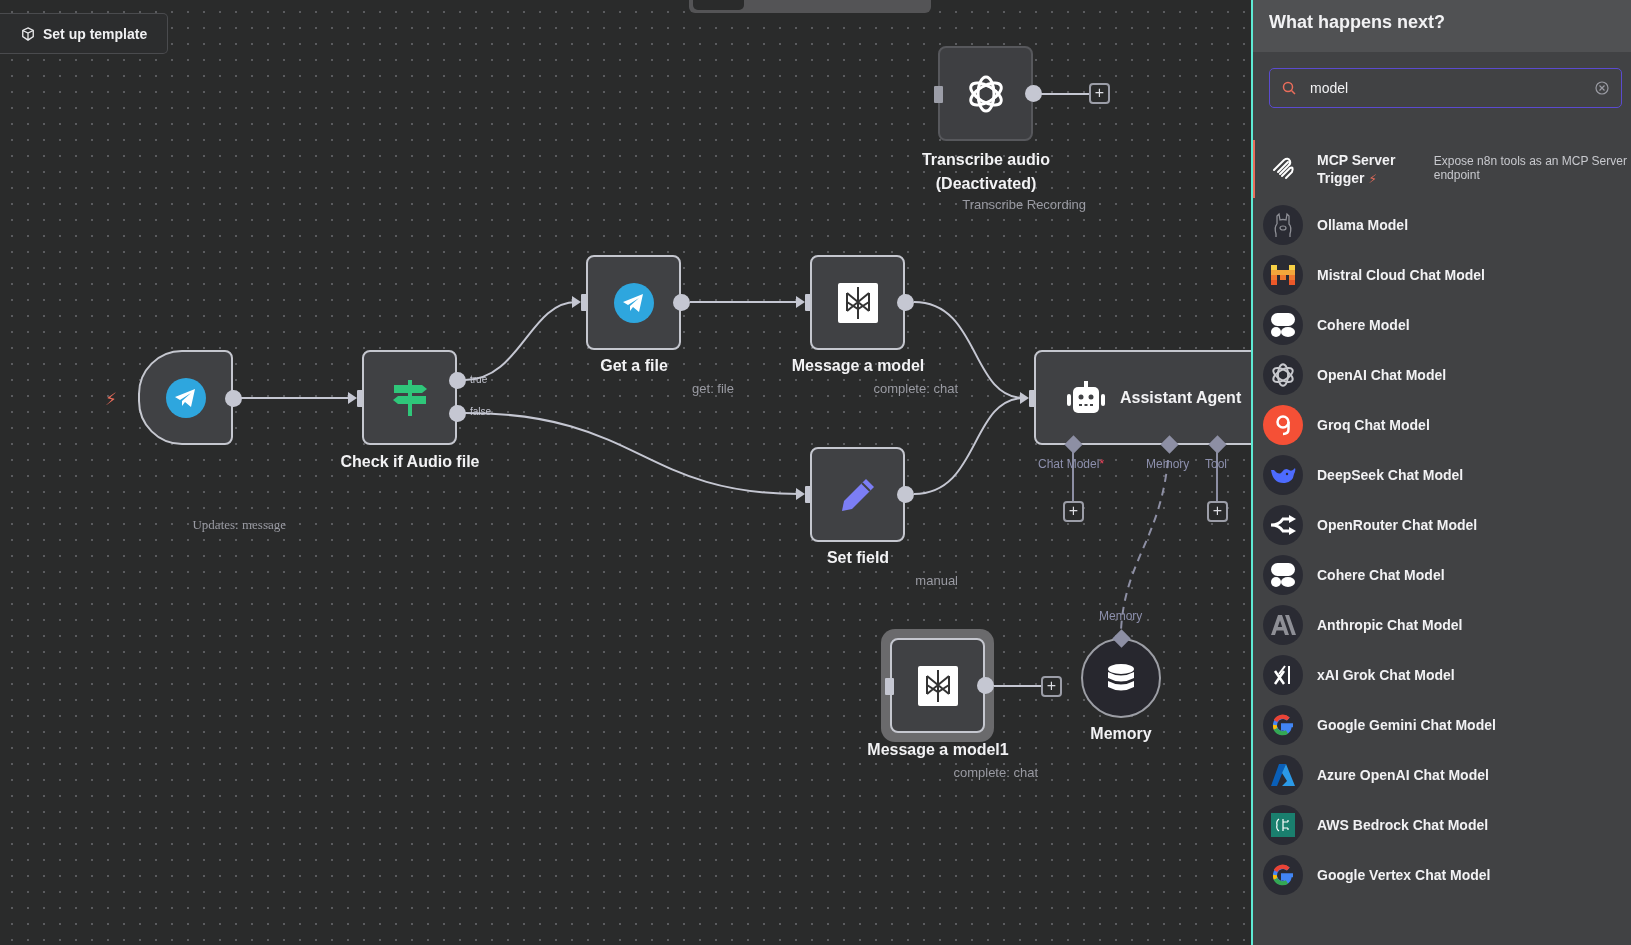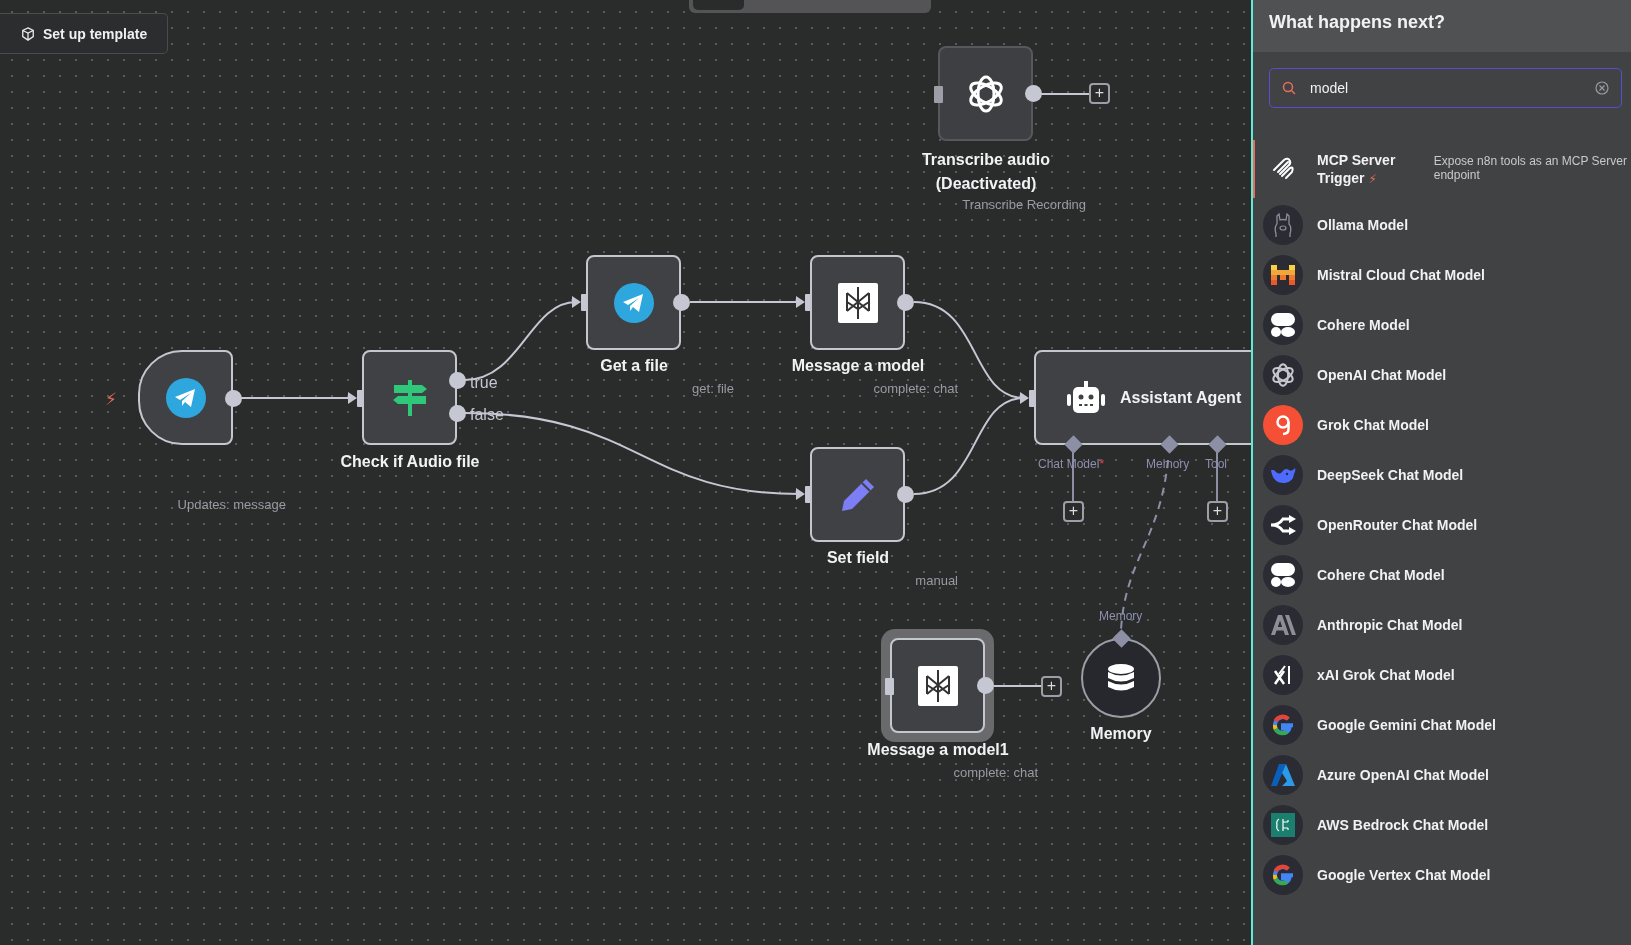--- a/index.html
+++ b/index.html
@@ -43,21 +43,21 @@
     position: absolute; text-align: center; font-weight: bold; font-size: 16px; color: #f2f2f4;
     width: 200px; line-height: 20px;
   }
   .node-sub { position: absolute; text-align: right; font-size: 13px; color: #9a9ba3; width: 200px; }
   .port-out {
     position: absolute; width: 17px; height: 17px; border-radius: 50%; background: #c5c7d2;
   }
   .port-in {
     position: absolute; width: 9px; height: 17px; background: #c5c7d2; border-radius: 1px;
   }
-  .port-label { position: absolute; font-size: 16px; color: #c5c7d2; }
+  .port-label { position: absolute; font-size: 10px; color: #c5c7d2; }
   .plus-btn {
     position: absolute; width: 21px; height: 21px; border: 2px solid #9c9ea8; border-radius: 4px;
     color: #dcdde2; font-size: 16px; line-height: 16px; text-align: center; background: #2a2b2b; cursor: pointer;
   }
   .diamond {
     position: absolute; width: 13px; height: 13px; background: #8d8fa4; transform: rotate(45deg);
   }
   .sub-label { position: absolute; font-size: 12px; color: #8d90ad; }
   .agent {
     position: absolute; left: 1034px; top: 350px; width: 240px; height: 95px;
@@ -135,21 +135,21 @@
   </div>
 
   <div style="position:absolute;left:105px;top:389px;color:#ea6d5b;font-size:17px;">⚡</div>
   <div class="node trigger" style="left:138px;top:350px;">
     <svg width="40" height="40" viewBox="0 0 40 40">
         <circle cx="20" cy="20" r="20" fill="#2ea6de"></circle>
         <path d="M9 19 L29 11 L25 29 L19 24 L16 28 L16 23 L25 15 L14 22 Z" fill="#fff"></path>
       </svg>
   </div>
   <div class="port-out" style="left:225px;top:390px;"></div>
-  <div class="node-sub" style="left:86px;top:497px;">Updates: message</div>
+  <div class="node-sub" style="left:86px;top:517px;font-family:Liberation Serif, serif;">Updates: message</div>
 
   <div class="port-in" style="left:357px;top:390px;"></div>
   <div class="node" style="left:362px;top:350px;">
     <svg width="40" height="40" viewBox="0 0 40 40">
         <rect x="18" y="2" width="4" height="36" fill="#2fc77a"></rect>
         <path d="M4 7 L32 7 L37 11 L32 15 L4 15 Z" fill="#2fc77a"></path>
         <path d="M36 18 L8 18 L3 22 L8 26 L36 26 Z" fill="#2fc77a"></path>
       </svg>
   </div>
   <div class="port-out" style="left:449px;top:372px;"></div>
@@ -336,21 +336,21 @@
       <span class="item-label">OpenAI Chat Model</span>
     </div>
 
     <div class="item">
       <div class="item-icon" style="background:#f55036;">
           <svg width="20" height="24" viewBox="0 0 20 24">
             <circle cx="10" cy="9" r="5.5" stroke="#fff" stroke-width="2.5" fill="none"></circle>
             <path d="M15.5 9 V16 Q15.5 21 10 21" stroke="#fff" stroke-width="2.5" fill="none"></path>
           </svg>
         </div>
-      <span class="item-label">Grok Chat Model</span>
+      <span class="item-label">Groq Chat Model</span>
     </div>
 
     <div class="item">
       <div class="item-icon">
           <svg width="28" height="22" viewBox="0 0 28 22">
             <path d="M2 6 Q4 20 16 19 Q24 18 25 10 Q27 6 26 4 Q23 8 20 6 Q16 3 13 8 Q10 12 5 6 Z" fill="#4d6bfe"></path>
             <circle cx="18" cy="10" r="1.2" fill="#2a2b33"></circle>
           </svg>
         </div>
       <span class="item-label">DeepSeek Chat Model</span>

